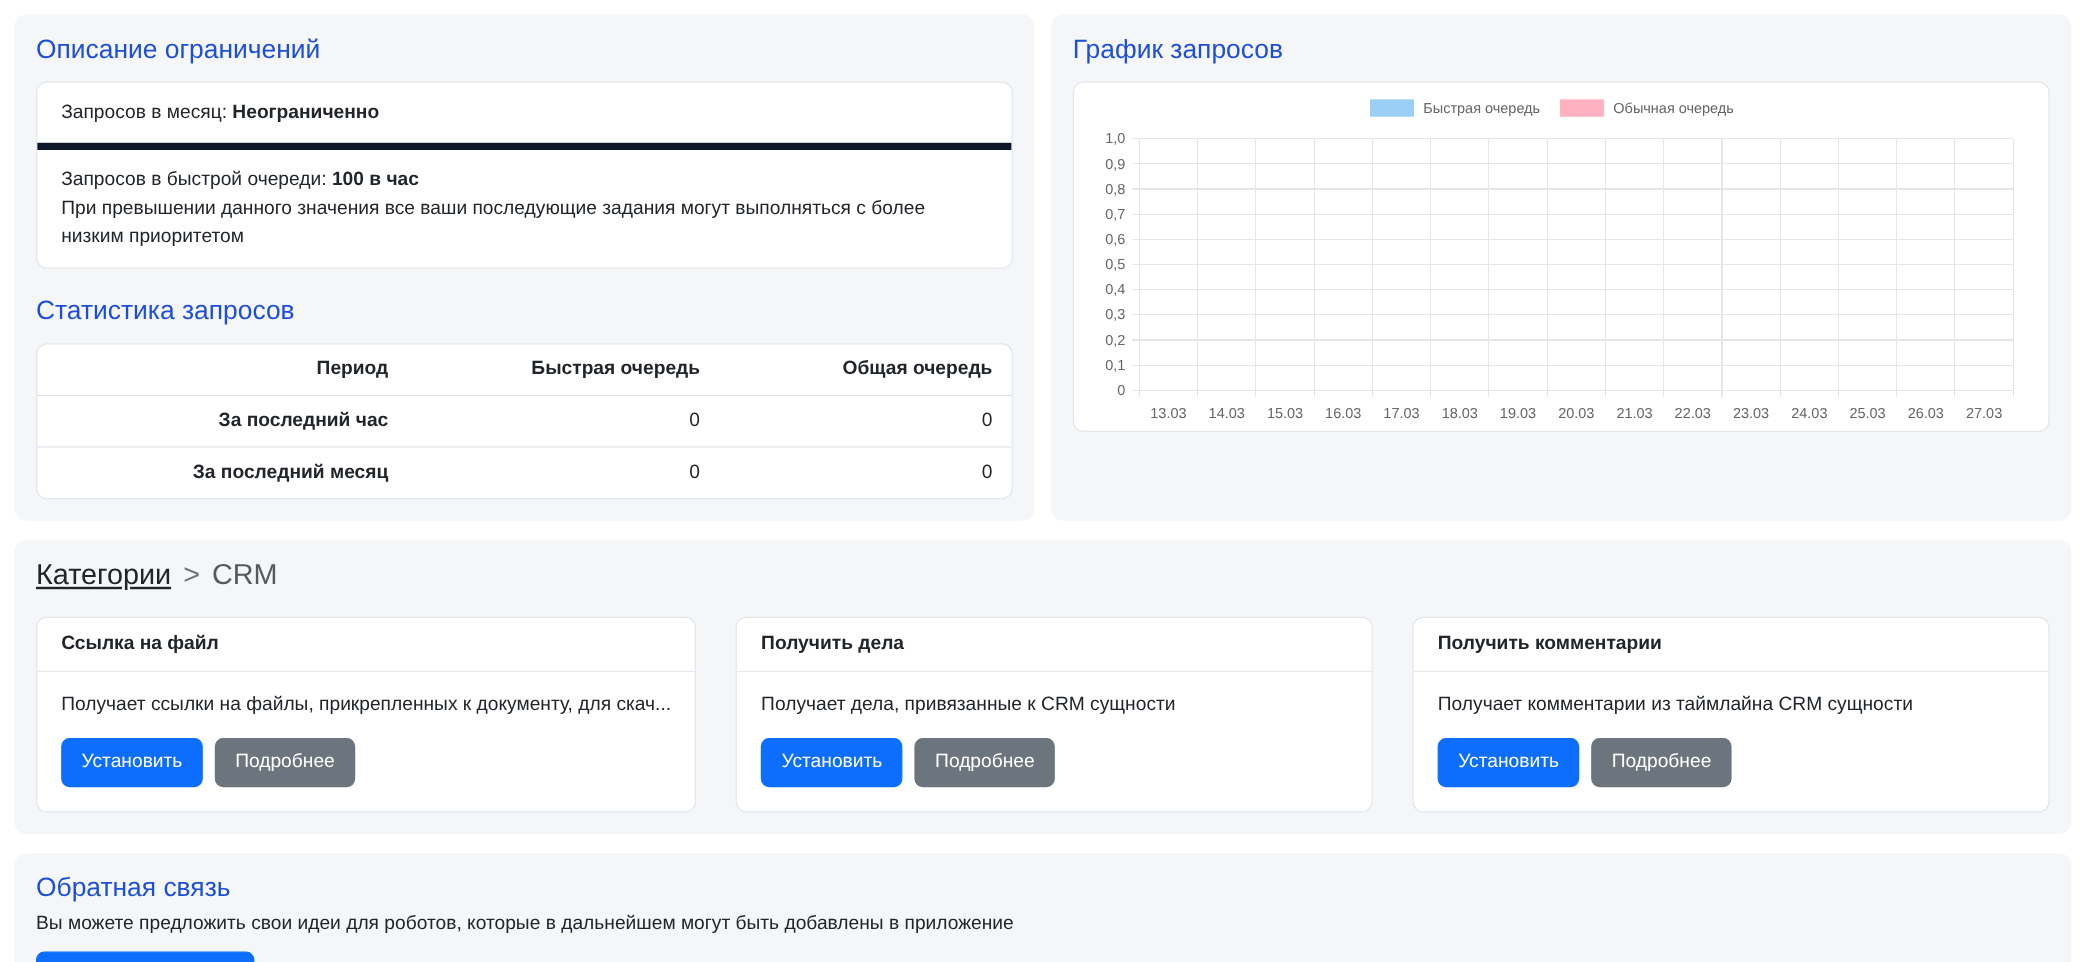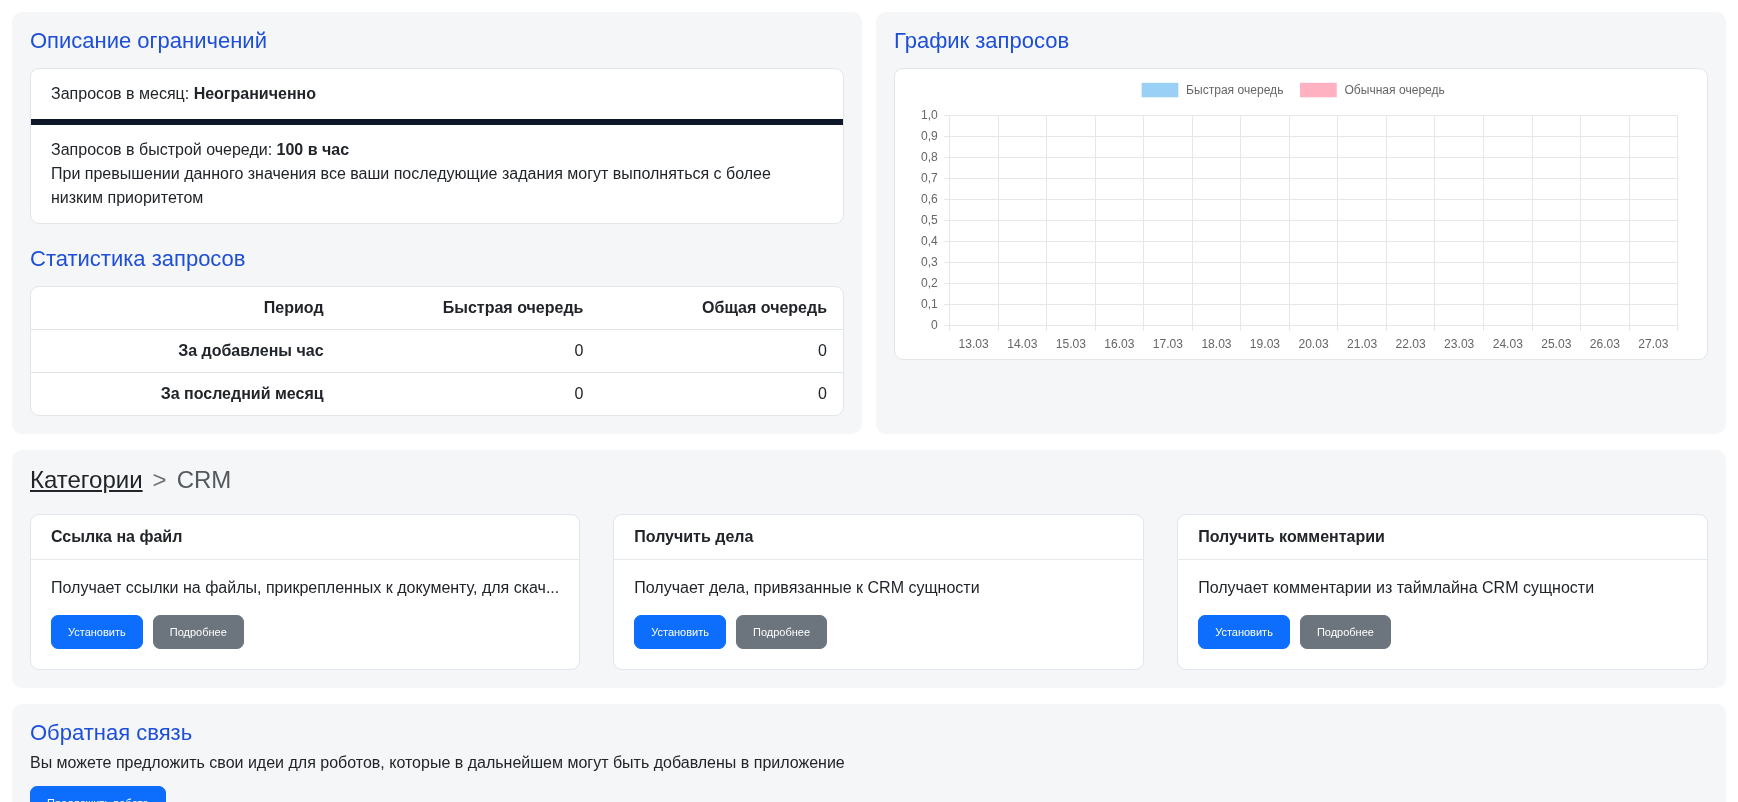--- a/index.html
+++ b/index.html
@@ -80,21 +80,21 @@
   .robot-card .card-body { padding: 19px 20px 20px; }
   .robot-desc {
     font-size: 16px;
     margin: 0 0 18px;
     white-space: nowrap;
     overflow: hidden;
   }
   .btn-row { display: flex; gap: 10px; }
   .btn {
     font-family: "Liberation Sans", sans-serif;
-    font-size: 11px;
+    font-size: 16px;
     padding: 9px 16px;
     border-radius: 7px;
     border: 1px solid transparent;
     color: #ffffff;
     cursor: pointer;
     line-height: 1.3;
   }
   .btn-primary { background: #0d6efd; border-color: #0d6efd; }
   .btn-secondary { background: #6c757d; border-color: #6c757d; }
 
@@ -131,21 +131,21 @@
         <table class="stats">
           <thead>
             <tr>
               <th class="col-period">Период</th>
               <th class="col-fast">Быстрая очередь</th>
               <th class="col-common">Общая очередь</th>
             </tr>
           </thead>
           <tbody>
             <tr>
-              <td class="period-cell">За добавлены час</td>
+              <td class="period-cell">За последний час</td>
               <td>0</td>
               <td>0</td>
             </tr>
             <tr>
               <td class="period-cell">За последний месяц</td>
               <td>0</td>
               <td>0</td>
             </tr>
           </tbody>
         </table>

